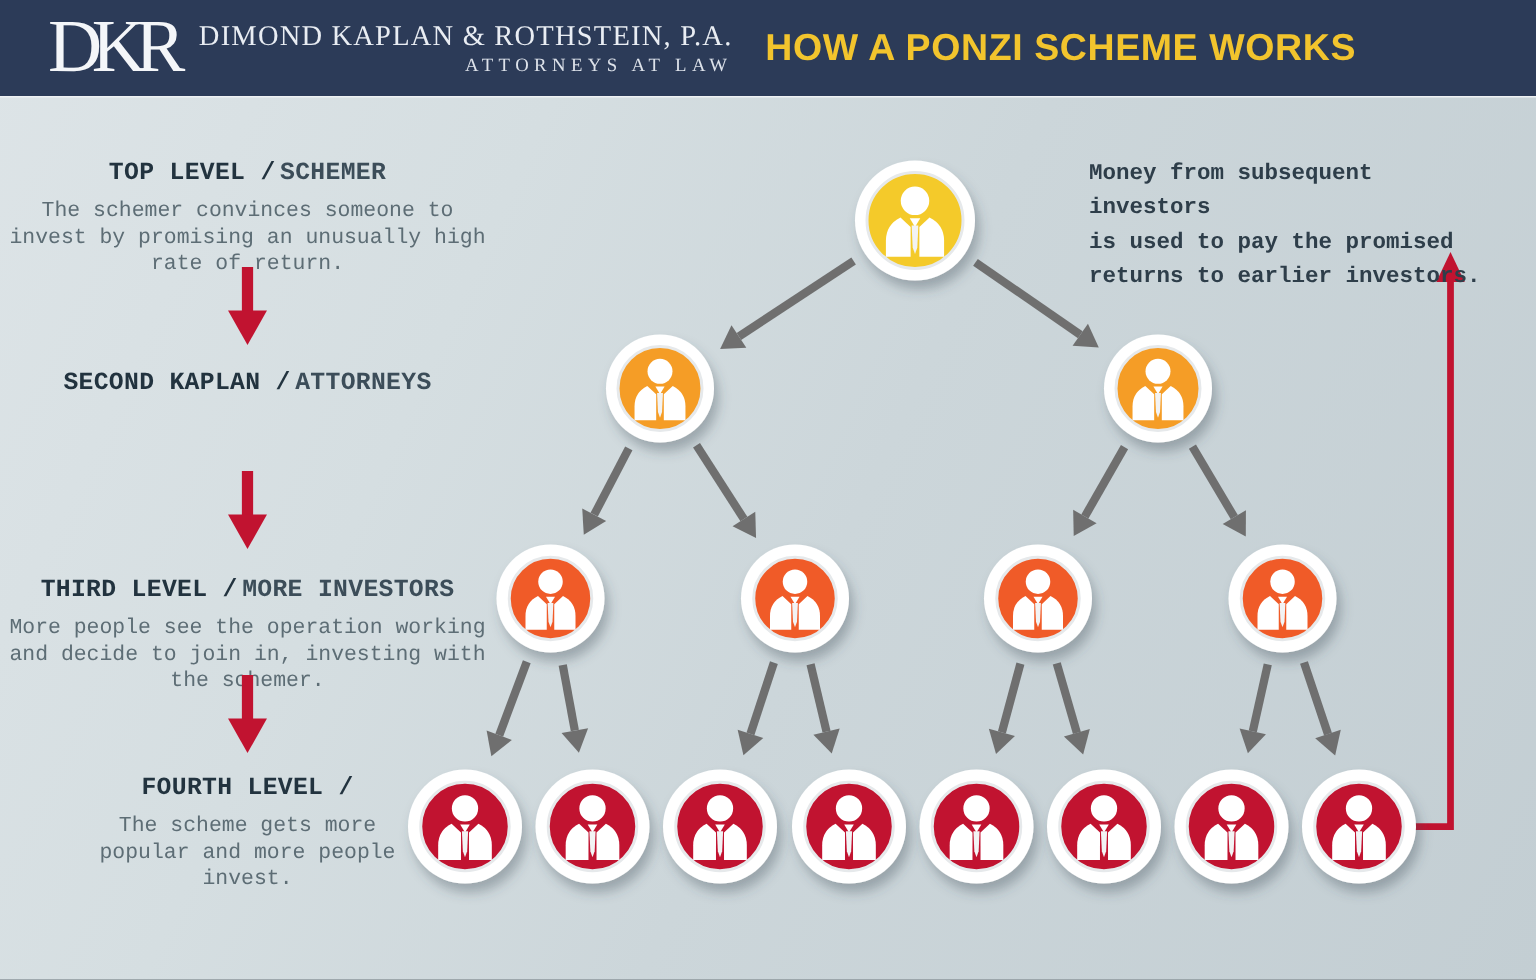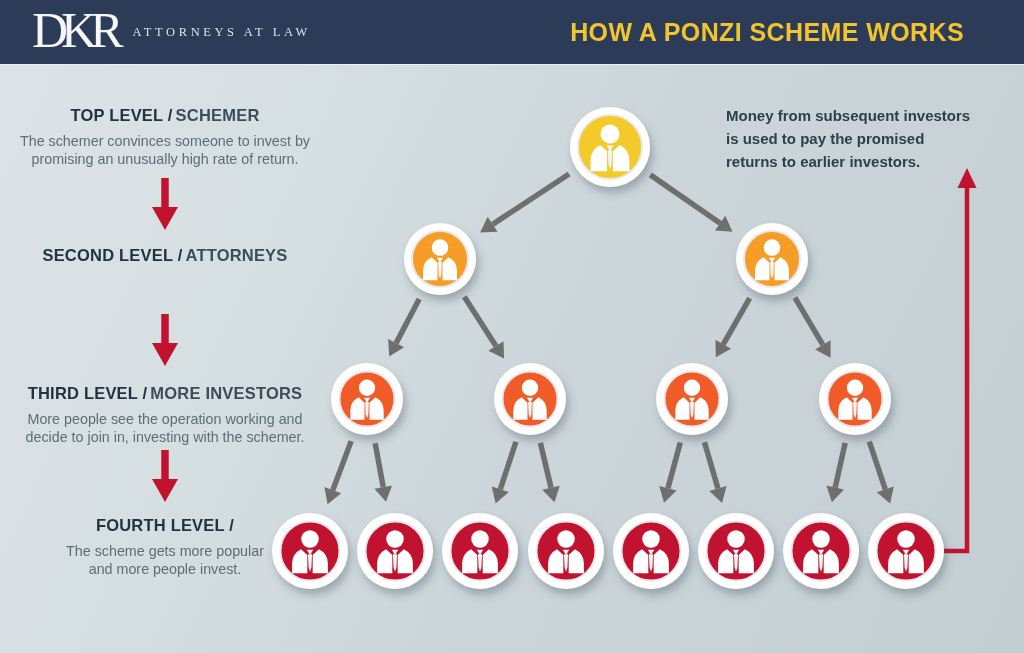--- a/index.html
+++ b/index.html
@@ -22,26 +22,26 @@
   .firm{display:flex;flex-direction:column;align-items:flex-end;}
   .firm-name{
     font-family:"Liberation Serif",serif;font-size:19px;color:#e9edf3;
     letter-spacing:0.8px;white-space:nowrap;line-height:22px;
   }
   .firm-tagline{
     font-family:"Liberation Serif",serif;font-size:12.5px;color:#dde2ea;
     letter-spacing:3.6px;line-height:15px;margin-top:0;
   }
   .infographic-title{
-    margin-left:auto;margin-right:60px;
+    margin-left:auto;margin-right:120px;
     color:var(--yellow,#f2c42d);font-size:25px;font-weight:700;letter-spacing:0.4px;
     white-space:nowrap;
   }
   
-  .main{position:absolute;top:64px;left:0;width:1024px;height:589px;}
+  .main{position:absolute;top:64px;left:0;width:1024px;height:589px;font-family:Liberation Mono, monospace;}
   .diagram-svg{position:absolute;top:0;left:0;}
   
   .left-col{position:absolute;top:0;left:0;width:330px;height:589px;}
   .section{position:absolute;left:5px;width:320px;text-align:center;}
   .section h2{
     font-size:16.5px;font-weight:700;color:var(--heading,#22333f);
     margin:0;line-height:22px;letter-spacing:0.2px;
   }
   .section h2 .rest{color:var(--heading-light,#3c4d59);margin-left:3px;}
   .section.stacked h2 .rest{display:block;margin-left:0;}
@@ -63,20 +63,21 @@
 </style>
 </head>
 <body>
 
 <div class="page">
 
   <div class="header">
     <div class="logo-wrap">
       <div class="dkr-logo">DKR</div>
       <div class="firm">
+        <div class="firm-name">DIMOND KAPLAN &amp; ROTHSTEIN, P.A.</div>
         <div class="firm-tagline">ATTORNEYS AT LAW</div>
       </div>
     </div>
     <div class="infographic-title">HOW A PONZI SCHEME WORKS</div>
   </div>
 
   <div class="main">
 
     <svg id="pyramid" class="diagram-svg" width="1024" height="589" viewBox="0 0 1024 589">
       <defs>
@@ -317,21 +318,21 @@
         <h2><span class="strong">TOP LEVEL /</span><span class="rest">SCHEMER</span></h2>
         <p>The schemer convinces someone to invest by promising an unusually high rate of return.</p>
       </div>
 
       <svg class="down-arrow da1" viewBox="0 0 40 56">
         <line x1="20" y1="2" x2="20" y2="32" stroke="var(--red)" stroke-width="7.5"></line>
         <polygon points="20,54 7,31 33,31" fill="var(--red)"></polygon>
       </svg>
 
       <div class="section sec2">
-        <h2><span class="strong">SECOND LEVEL /</span><span class="rest">ATTORNEYS</span></h2>
+        <h2><span class="strong">SECOND KAPLAN /</span><span class="rest">ATTORNEYS</span></h2>
       </div>
 
       <svg class="down-arrow da2" viewBox="0 0 40 56">
         <line x1="20" y1="2" x2="20" y2="32" stroke="var(--red)" stroke-width="7.5"></line>
         <polygon points="20,54 7,31 33,31" fill="var(--red)"></polygon>
       </svg>
 
       <div class="section sec3">
         <h2><span class="strong">THIRD LEVEL /</span><span class="rest">MORE INVESTORS</span></h2>
         <p>More people see the operation working and decide to join in, investing with the schemer.</p>

